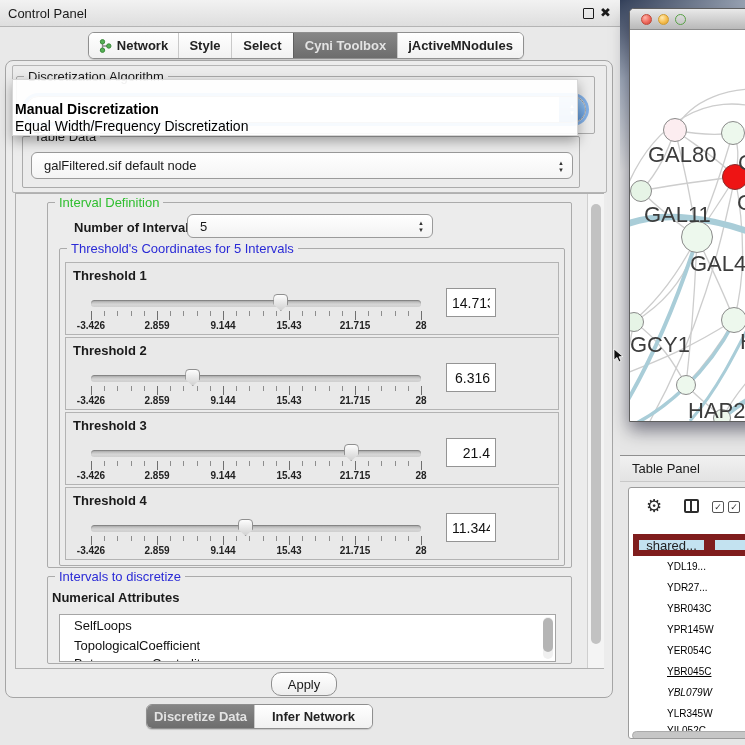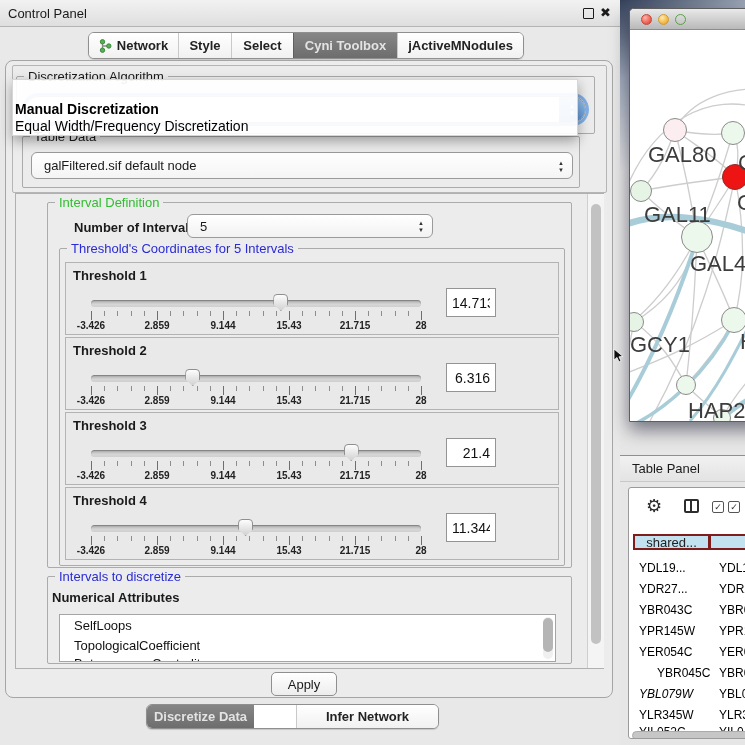--- a/index.html
+++ b/index.html
@@ -63,43 +63,43 @@
   .scale-lbl{position:absolute;top:57px;width:44px;text-align:center;font-size:10px;font-weight:bold;color:#222;}
   .thr-value{position:absolute;left:380px;top:25px;width:50px;height:29px;border:1px solid #949494;background:#fff;
              font-family:"Liberation Sans","DejaVu Sans",sans-serif;font-size:14px;text-align:right;
              padding:0 5px;box-sizing:border-box;color:#111;}
   
   .attrlist{position:absolute;left:43px;top:420px;width:497px;height:48px;background:#fff;border:1px solid #a5a5a5;
             box-sizing:border-box;overflow:hidden;}
   .attrlist .item{position:absolute;left:14px;font-size:13px;color:#111;white-space:nowrap;}
   .attrlist .lscroll{position:absolute;right:2px;top:2px;width:10px;height:42px;background:#f0f0f0;border-radius:5px;}
   .attrlist .lthumb{position:absolute;right:2px;top:3px;width:10px;height:34px;background:#b5b5b5;border-radius:5px;}
-  .applybtn{position:absolute;left:265px;top:611px;width:64px;height:22px;border:1px solid #8f8f8f;border-radius:5px;
+  .applybtn{position:absolute;left:265px;top:611px;width:64px;height:22px;border:1px solid #8f8f8f;border-radius:10px;
             background:linear-gradient(#ffffff,#ededed);font-size:13px;display:flex;align-items:center;justify-content:center;}
   
   .rightpane{left:620px;top:0;width:125px;height:745px;background:#e6e6e6;}
   .desktop{position:absolute;left:0;top:0;width:125px;height:455px;
            background:linear-gradient(150deg,#1e3357 0px,#2e4e7d 60px,#45700f0 120px,#4a76b1 160px);}
   .desktop:after{content:"";position:absolute;inset:0;background:linear-gradient(150deg,rgba(20,35,65,.85) 0,rgba(40,70,115,.35) 70px,rgba(74,118,177,0) 150px);}
   .netwin{position:absolute;left:9px;top:8px;width:150px;height:414px;border:1px solid #5e5e5e;border-radius:5px 5px 0 0;
           background:#fff;box-shadow:0 8px 18px rgba(0,0,25,.5);box-sizing:border-box;z-index:2;}
   .nettitle{position:absolute;left:0;top:0;width:100%;height:21px;border-radius:4px 4px 0 0;
             background:linear-gradient(#e9e9e9,#b9b9b9);border-bottom:1px solid #8c8c8c;box-sizing:border-box;}
   .light{position:absolute;top:5px;width:11px;height:11px;border-radius:50%;box-sizing:border-box;}
   .netcontent{position:absolute;left:0;top:21px;width:100%;height:391px;background:#fff;overflow:hidden;}
   .gnode{position:absolute;border-radius:50%;border:1.5px solid #8a8a8a;box-sizing:border-box;background:#edf8ed;}
   .glabel{position:absolute;font-size:22px;color:#3c3c3c;white-space:nowrap;}
   .tp-titlebar{position:absolute;left:0;top:455px;width:125px;height:27px;background:linear-gradient(#f1f1f1,#e3e3e3);
                border-top:1px solid #8f8f8f;border-bottom:1px solid #c8c8c8;box-sizing:border-box;}
   .tp-titlebar span{position:absolute;left:12px;top:5px;font-size:13px;}
   .tablecard{position:absolute;left:8px;top:487px;width:150px;height:252px;background:#fff;border:1px solid #9a9a9a;
              border-radius:3px;box-sizing:border-box;overflow:hidden;}
-  .hdrcell{position:absolute;top:46px;height:16px;background:#c3e2f0;border:2px solid #7f1d1d;box-sizing:border-box;
+  .hdrcell{position:absolute;top:46px;height:22px;background:#c3e2f0;border:6px solid #7f1d1d;box-sizing:border-box;
            font-size:13px;display:flex;align-items:center;justify-content:center;color:#222;}
-  .trow{position:absolute;font-size:12px;color:#000;white-space:nowrap;}
+  .trow{position:absolute;font-size:10px;color:#000;white-space:nowrap;margin-left:28px;}
   .gear{font-size:18px;color:#2d2d2d;}
   .spliticon{position:absolute;width:15px;height:14px;border:2px solid #2d2d2d;border-radius:2px;box-sizing:border-box;}
   .spliticon:after{content:"";position:absolute;left:4px;top:0;width:2px;height:100%;background:#2d2d2d;}
   .chk{position:absolute;width:10px;height:10px;border:1.5px solid #555;border-radius:2px;font-size:9px;font-weight:bold;
        color:#333;display:flex;align-items:center;justify-content:center;box-sizing:content-box;}
   .hscroll{position:absolute;left:3px;top:243px;width:134px;height:9px;background:#c6c6c6;border:1px solid #ababab;
            border-radius:5px;box-sizing:border-box;}
   .cursor{left:613px;top:348px;width:11px;height:15px;z-index:99;}
 </style>
 </head>
@@ -272,21 +272,21 @@
 
   <div class="abs popup">
     <div class="opt1">Manual Discretization</div>
     <div class="opt2">Equal Width/Frequency Discretization</div>
   </div>
 
   <div class="seggroup" style="left:146px;top:704px;height:23px;">
     <div class="seg active" style="width:107px;">
       <span>Discretize Data</span>
     </div>
-    <div class="seg" style="width:142px;margin-left:42px;">
+    <div class="seg" style="width:118px;">
       <span>Infer Network</span>
     </div>
   </div>
 
   <div class="abs rightpane">
     <div class="desktop"></div>
 
     <div class="netwin">
       <div class="nettitle">
         <span class="light" style="left:11px;background:radial-gradient(circle at 35% 30%,#ffb3a8,#ef6a5e 55%,#c94335);border:1px solid #bf4a3a;"></span>
@@ -365,21 +365,21 @@
       <span class="trow" style="left:10px;top:73px;">YDL19...</span>
       <span class="trow" style="left:90px;top:73px;">YDL1</span>
       <span class="trow" style="left:10px;top:94px;">YDR27...</span>
       <span class="trow" style="left:90px;top:94px;">YDR2</span>
       <span class="trow" style="left:10px;top:115px;">YBR043C</span>
       <span class="trow" style="left:90px;top:115px;">YBR0</span>
       <span class="trow" style="left:10px;top:136px;">YPR145W</span>
       <span class="trow" style="left:90px;top:136px;">YPR1</span>
       <span class="trow" style="left:10px;top:157px;">YER054C</span>
       <span class="trow" style="left:90px;top:157px;">YER0</span>
-      <span class="trow" style="left:28px;top:178px;">YBR045C</span>
+      <span class="trow" style="left:10px;top:178px;text-decoration:underline;">YBR045C</span>
       <span class="trow" style="left:90px;top:178px;">YBR0</span>
       <span class="trow" style="left:10px;top:199px;font-style:italic;">YBL079W</span>
       <span class="trow" style="left:90px;top:199px;">YBL0</span>
       <span class="trow" style="left:10px;top:220px;">YLR345W</span>
       <span class="trow" style="left:90px;top:220px;">YLR3</span>
       <span class="trow" style="left:10px;top:237px;">YIL052C</span>
       <span class="trow" style="left:90px;top:237px;">YIL0</span>
 
       <div class="hscroll"></div>
     </div>

